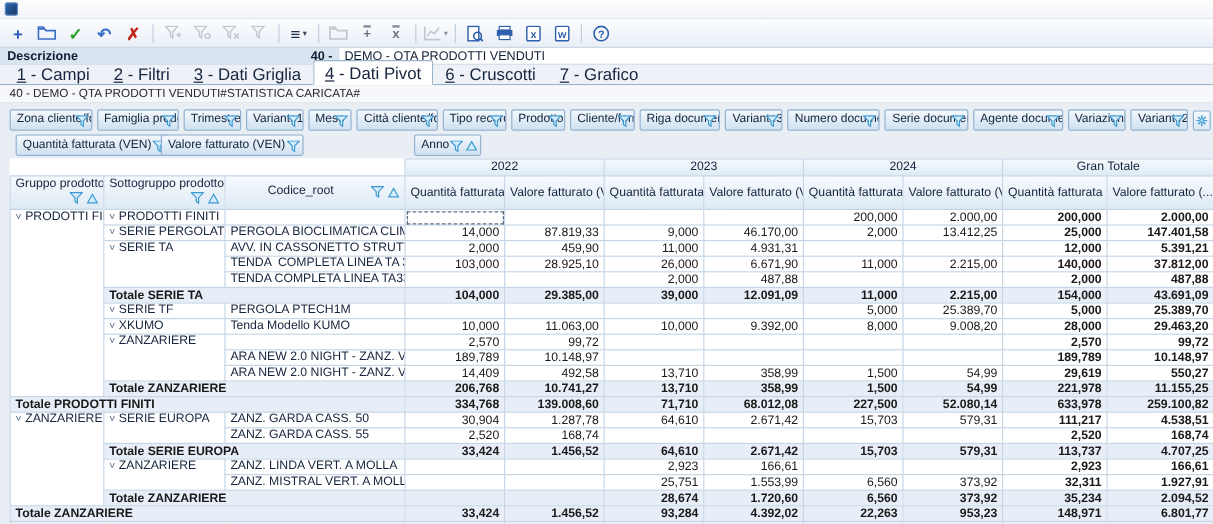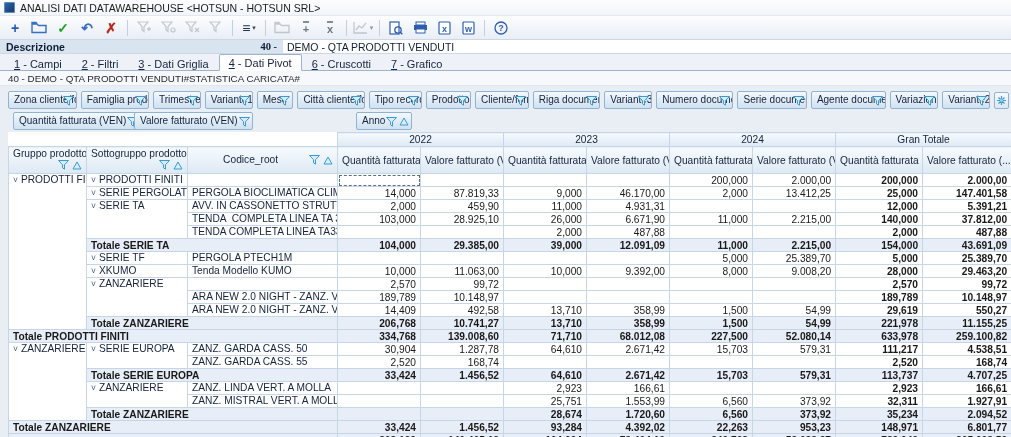--- a/index.html
+++ b/index.html
@@ -15,25 +15,25 @@
   .tb-item { min-width:22px; height:20px; display:flex; align-items:center; justify-content:center; border-radius:2px; margin:0 1px; font-size:14px; font-weight:700; cursor:default; }
   .tb-item .glyph { line-height:1; }
   .tb-item.disabled { opacity:.55; }
   .tb-sep { width:1px; height:16px; background:#c3cfdc; margin:0 4px; }
   .tb-caret { font-size:7px; color:#3c4a5e; margin-left:2px; font-weight:400; }
   .ovl-wrap { border-top:2px solid #828c9a; padding-top:1px; font-size:11px; color:#828c9a; line-height:1; }
 
   
   .descr-row { height:14px; display:flex; border-bottom:1px solid #cdd8e4; font-size:10.5px; }
   .descr-left { width:283px; background:#d9e4f1; display:flex; align-items:center; padding:0 6px; font-weight:700; color:#101e35; }
-  .descr-left .num { margin-left:auto;font-family:Liberation Serif, serif; }
+  .descr-left .num { margin-left:auto; }
   .descr-input { flex:1; background:#ffffff; display:flex; align-items:center; padding:0 4px; color:#101e35; }
 
   
-  .tabs { height:17px; background:#eef2f8; display:flex; align-items:flex-end; padding:0 4px; border-bottom:1px solid #9db3ca; font-size:11px; }
+  .tabs { height:17px; background:#eef2f8; display:flex; align-items:flex-end; padding:0 4px; border-bottom:1px solid #9db3ca; font-size:14px; }
   .tab { padding:2px 9px 1px 9px; color:#15233c; border:1px solid transparent; border-bottom:none; margin-bottom:-1px; white-space:nowrap; }
   .tab .lbl { display:inline-block; }
   .tab .lbl::first-letter { text-decoration:underline; }
   .tab.active { background:#ffffff; border-color:#9db3ca; border-radius:2px 2px 0 0; border-bottom:1px solid #ffffff; }
 
   
   .statusline { height:15px; background:#f6f8fb; font-size:9.8px; color:#2a2a2a; display:flex; align-items:center; padding:0 8px; border-bottom:1px solid #e1e7ef; }
 
   
   .content { padding:3px 0 0 8px; }
@@ -42,21 +42,21 @@
   .pill { position:relative; background:linear-gradient(#f3f8fd,#d0e1f1); border:1px solid #92b2d1; border-radius:2px; font-size:10px; color:#14223a; padding:2px 14px 3px 5px; white-space:nowrap; overflow:hidden; flex:0 1 auto; }
   .pill svg { position:absolute; right:2px; top:4px; }
   .pill.with-sort { padding-right:26px; }
   .pill.with-sort svg.funnel { right:14px; }
   .pill.with-sort svg.sort { right:2px; }
   .chooser-btn { margin-left:auto; width:22px; height:17px; background:linear-gradient(#f7fafd,#dce7f2); border:1px solid #92b2d1; border-radius:2px; display:flex; align-items:center; justify-content:center; }
 
   .measures-row { position:relative; height:19px; margin-top:1px; }
   .measures-row .pill { position:absolute; top:0; }
   .m0 { left:5px; } .m1 { left:126px; }
-  .anno-pill { left:348px; }
+  .anno-pill { left:337px; }
 
   
   table.pivot { border-collapse:collapse; table-layout:fixed; width:1003px; margin-top:1px; background:#fff; font-size:10.2px; }
   .pivot col.cg { width:78px; } .pivot col.cs { width:101px; } .pivot col.cc { width:150px; }
   .pivot col.cv { width:83px; } .pivot col.cgt1 { width:87px; } .pivot col.cgt2 { width:89px; }
   .pivot th, .pivot td { border:1px solid #c6d6e7; overflow:hidden; white-space:nowrap; font-weight:400; }
   .pivot thead th { background:linear-gradient(#f6fafd,#dde9f4); color:#15233c; text-align:center; padding:1px 4px; height:13px; }
   .pivot thead tr.vh th { height:15px; }
   .pivot thead th.corner { background:transparent; border-color:transparent #c6d6e7 #c6d6e7 transparent; }
   .pivot thead th.gt { font-weight:400; }
@@ -71,21 +71,20 @@
   td.gtfirst { border-left:1px solid #9fb6cf; }
   td.focus { outline:1px dashed #5d6e84; outline-offset:-2px; }
 </style>
 </head>
 <body>
 
 <div>
 
   <div class="titlebar">
     <span class="app-icon"></span>
-    <span>ANALISI DATI DATAWAREHOUSE &lt;HOTSUN - HOTSUN SRL&gt;</span>
   </div>
 
   <div class="toolbar" id="toolbar">
       <span class="tb-item">
         <span class="glyph" style="color: rgb(37, 88, 184);">+</span>
       </span>
       <span class="tb-item">
         <span style="display: flex;">
           <svg width="16" height="13" viewBox="0 0 16 13">
             <path d="M1 3 h5 l1.5 1.5 H15 v7 H1 z M1 3 v-1.5 h4 l1 1.5" fill="none" stroke="#3a6dc4" stroke-width="1.4"></path>

